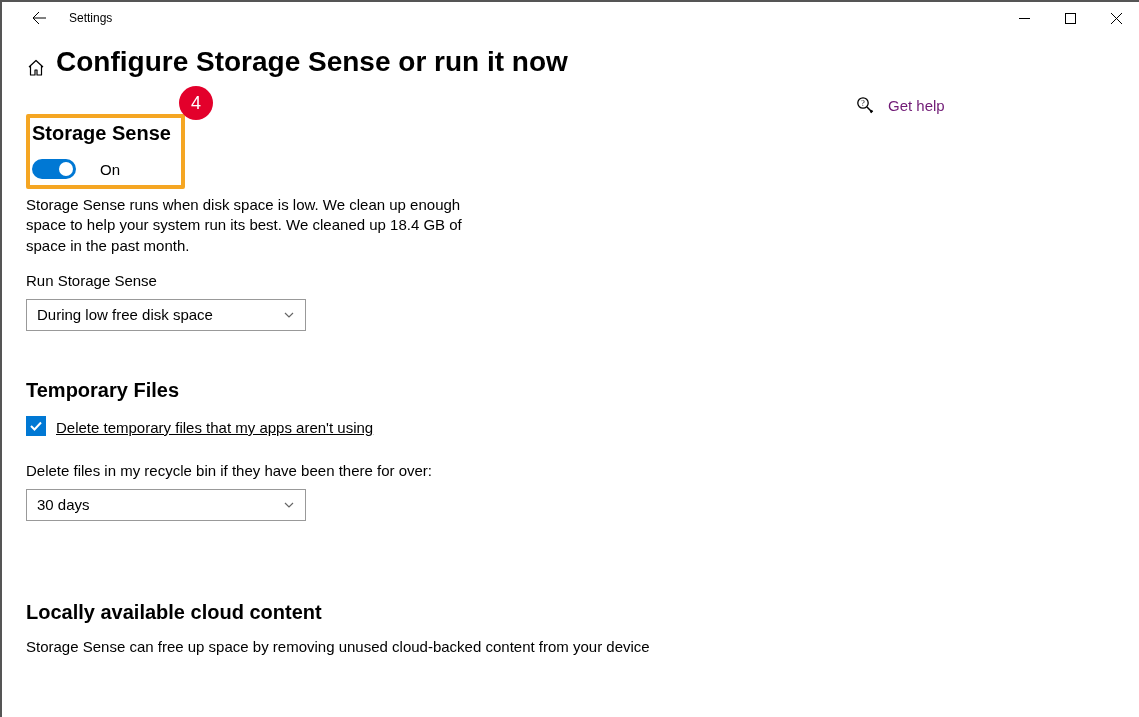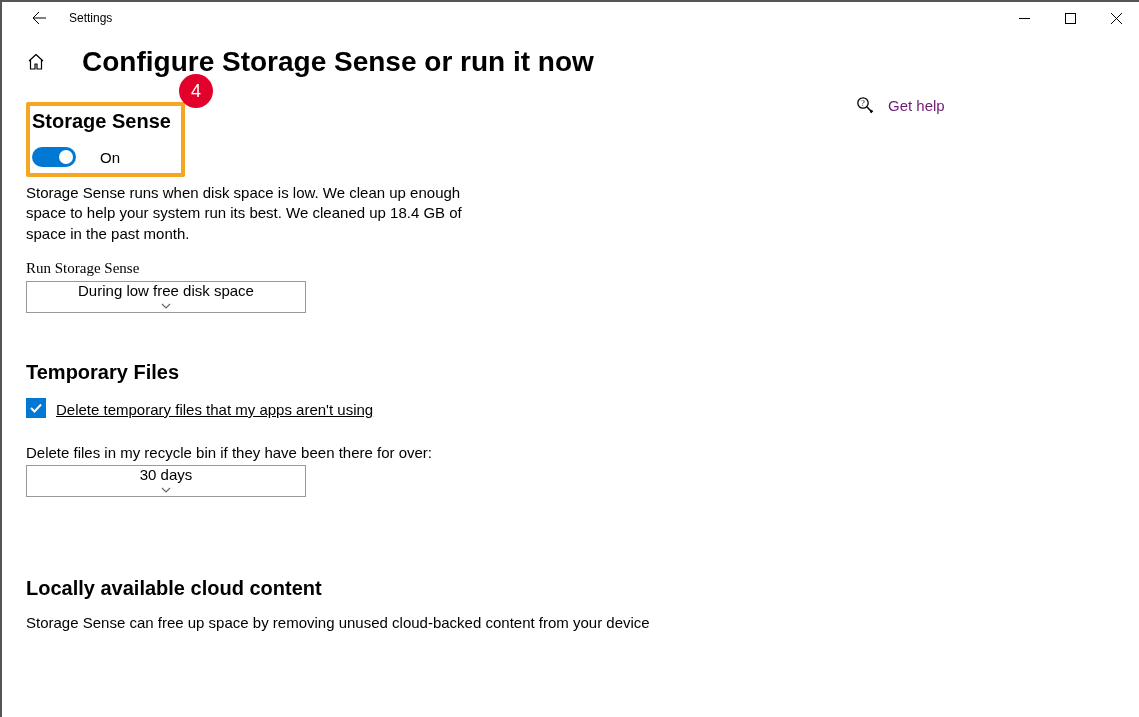--- a/index.html
+++ b/index.html
@@ -38,23 +38,23 @@
     cursor: pointer;
   }
   .content {
     padding: 12px 24px 0 24px;
     display: flex;
   }
   .main-col { width: 730px; }
   .side-col { margin-left: 100px; padding-top: 50px; }
 
   .page-header {
-    display: flex; align-items: center;
-    gap: 36px;
-    margin-bottom: 24px;
+    display: flex; align-items: flex-end;
+    gap: 10px;
+    margin-bottom: 36px;
   }
   .home-icon {
     width: 20px; height: 20px;
   }
   .page-title {
     font-size: 28px;
     font-weight: 600;
   }
 
   .section-title {
@@ -98,32 +98,30 @@
     display: flex; align-items: center; justify-content: center;
   }
 
   .desc {
     margin-top: 6px;
     max-width: 440px;
     line-height: 1.35;
   }
   .field-label {
     margin-top: 16px;
-    font-family: Liberation Serif, serif;
   }
   .select {
-    margin-top: 4px;
+    margin-top: 10px;
     width: 280px; height: 32px;
     border: 1px solid #999;
     background: #fff;
     display: flex; align-items: center; justify-content: space-between;
     padding: 0 10px;
     cursor: pointer;
     font-size: 15px;
-    flex-direction: column;
   }
   .chev { color: #666; }
 
   .section-gap { margin-top: 48px; }
   .section-gap2 { margin-top: 80px; }
 
   .checkbox-row {
     display: flex; align-items: flex-end; gap: 10px;
     margin-top: 14px;
     text-decoration: underline;

